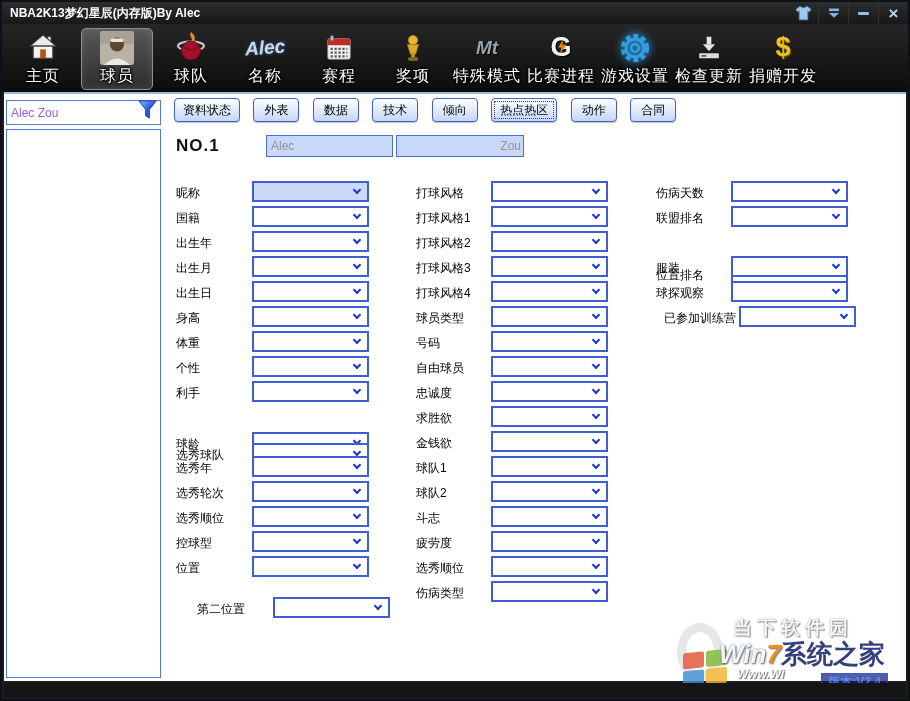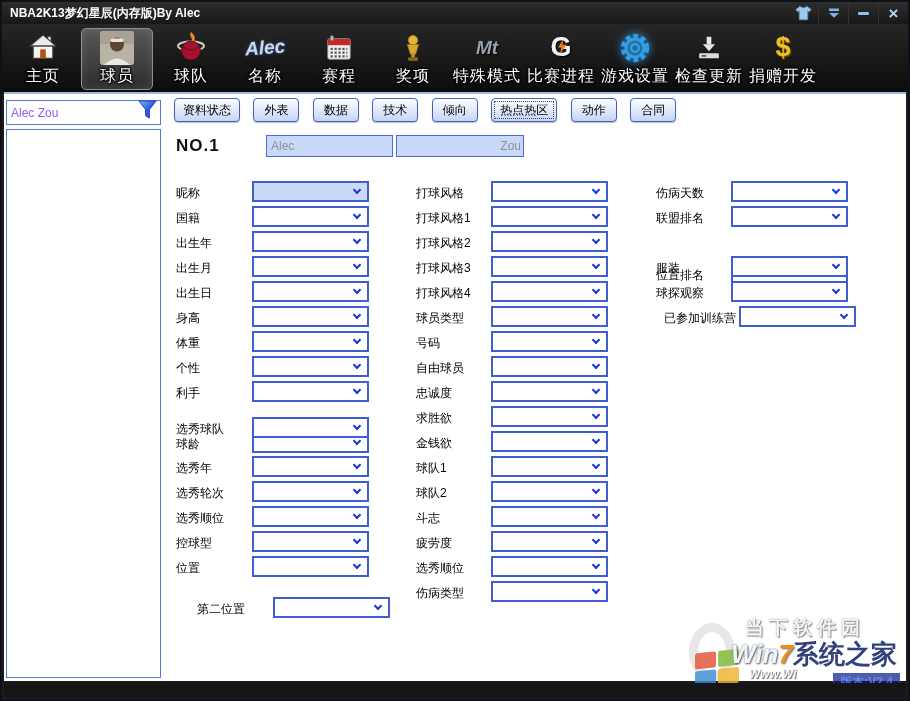--- a/index.html
+++ b/index.html
@@ -57,21 +57,21 @@
   .flabel{position:absolute;left:2px;top:4px;font-size:12px;color:#000;white-space:nowrap;}
   .dd{position:absolute;left:78px;top:0;width:117px;height:21px;border:2px solid #3e5ed2;background:#fff;}
   #col1 .dd,#col2 .dd{left:77px;}
   .dd.hl{background:#ccd9f6;}
   .chev{position:absolute;right:7px;top:4px;width:6px;height:6px;border-right:2px solid #1d36d8;border-bottom:2px solid #1d36d8;transform:rotate(45deg);}
 
   
   .statusbar{position:absolute;left:2px;right:2px;bottom:2px;height:14px;background:#151515;}
 
   
-  .watermark{position:absolute;right:4px;bottom:-14px;width:215px;height:80px;pointer-events:none;opacity:.9;text-decoration:underline;}
+  .watermark{position:absolute;right:16px;bottom:-14px;width:215px;height:80px;pointer-events:none;opacity:.9;text-decoration:underline;}
   .wm-ring{position:absolute;left:2px;top:8px;width:46px;height:58px;border:9px solid rgba(205,205,205,.55);border-radius:50%;}
   .wm-flag{position:absolute;left:8px;top:36px;width:46px;height:36px;transform:skewY(-6deg);display:grid;grid-template-columns:21px 21px;grid-template-rows:16px 16px;gap:2px;opacity:.9;}
   .wm-flag i{border-radius:2px;}
   .wm-site{position:absolute;left:58px;top:0;font-size:19px;font-weight:bold;letter-spacing:5px;color:rgba(252,252,252,.92);text-shadow:0 0 2px #8a8a8a,1px 1px 1px #777;white-space:nowrap;}
   .wm-brand{position:absolute;left:44px;top:22px;font-size:26px;font-weight:900;font-style:italic;white-space:nowrap;}
   .wm-brand .w1{color:#f5f5f5;text-shadow:1px 1px 2px #555,0 0 2px #3a6ea5;}
   .wm-brand .w7{color:#f08300;text-shadow:1px 1px 2px #555;}
   .wm-brand .wr{color:#1c2c6e;font-style:normal;text-shadow:-1px -1px 0 #fff,1px -1px 0 #fff,-1px 1px 0 #fff,1px 1px 0 #fff;}
   .wm-url{position:absolute;left:62px;bottom:14px;font-size:12px;font-weight:bold;font-style:italic;color:rgba(255,255,255,.9);text-shadow:1px 1px 1px #555;}
   .wm-version{position:absolute;right:2px;bottom:2px;background:rgba(12,26,120,.78);border:1px solid #2c49c0;color:#4f7dff;font-size:12px;font-weight:bold;padding:0 6px 1px 6px;}
@@ -310,21 +310,21 @@
           </span>
   </div>
 
   <div class="row" style="top: 234px; margin-top: 17px;">
     <span class="flabel">球龄</span>
     <span class="dd">
             <i class="chev"></i>
           </span>
   </div>
 
-  <div class="row" style="top: 236px;">
+  <div class="row" style="top: 262px;">
     <span class="flabel">选秀球队</span>
     <span class="dd">
             <i class="chev"></i>
           </span>
   </div>
 
   <div class="row" style="top: 275px;">
     <span class="flabel">选秀年</span>
     <span class="dd">
             <i class="chev"></i>

